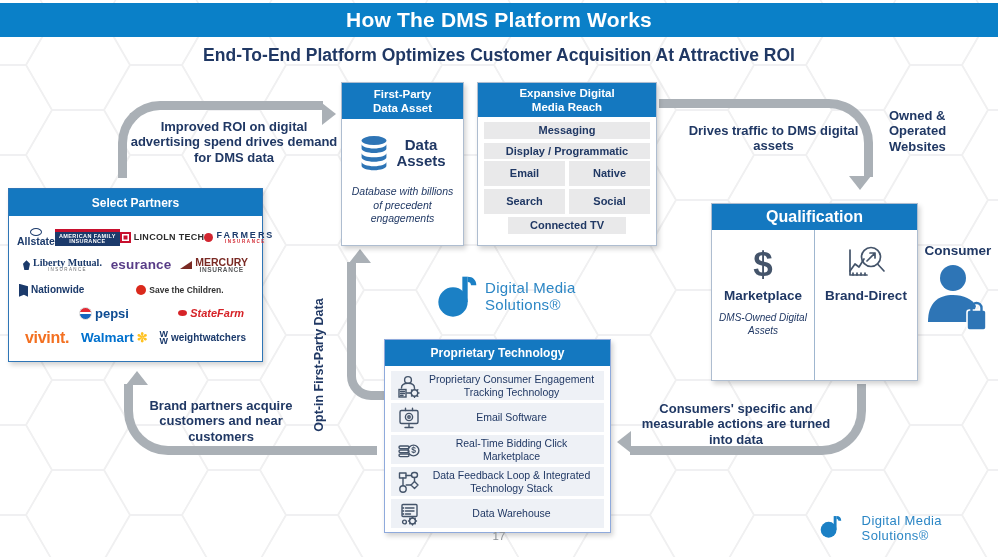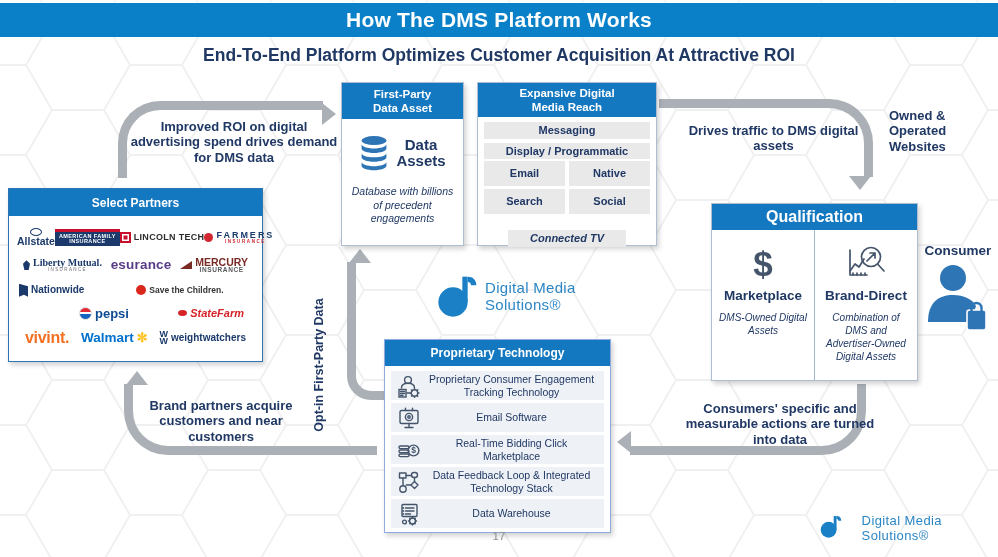--- a/index.html
+++ b/index.html
@@ -32,21 +32,21 @@
   .arr-qual .ah { left:-13px; bottom:-7px; border-top:11px solid transparent; border-bottom:11px solid transparent; border-right:14px solid #aab0b6; }
   .arr-brand { left:124px; top:384px; width:253px; height:71px; border-left:9px solid #aab0b6; border-bottom:9px solid #aab0b6; border-bottom-left-radius:44px; }
   .arr-brand .ah { left:-7px; top:-13px; border-left:11px solid transparent; border-right:11px solid transparent; border-bottom:14px solid #aab0b6; }
 
   
   .flow { font-weight:bold; color:#203864; font-size:13px; line-height:1.18; text-align:center; }
   .lbl-roi { left:128px; top:119px; width:212px; }
   .lbl-drives { left:686px; top:123px; width:175px; }
   .lbl-owned { left:889px; top:108px; width:86px; text-align:left; }
   .lbl-brand { left:132px; top:398px; width:178px; }
-  .lbl-consumers { left:680px; top:401px; width:200px; }
+  .lbl-consumers { left:636px; top:401px; width:200px; }
   .lbl-optin { left:247px; top:355px; width:150px; height:20px; transform:rotate(-90deg); font-size:12.5px; }
   .lbl-consumer { left:918px; top:243px; width:80px; font-size:13.5px; }
 
   
   .sp-box { left:8px; top:188px; width:255px; height:174px; border:1.5px solid #2e75b6; box-shadow:2px 3px 5px rgba(0,0,0,.18); background:#fff; }
   .sp-hd { height:27px; font-size:12px; }
   .sp-body { height:144px; display:flex; flex-direction:column; justify-content:space-evenly; padding:2px 8px 4px 8px; }
   .sp-row { display:flex; align-items:center; }
   .pl { display:inline-flex; align-items:center; gap:3px; white-space:nowrap; line-height:1; }
   .pl .stack { display:flex; flex-direction:column; align-items:center; line-height:1; }
@@ -87,21 +87,21 @@
   .fp-title { font-size:15px; font-weight:bold; line-height:1.1; text-align:center; }
   .fp-cap { margin-top:14px; font-style:italic; font-size:10.5px; text-align:center; width:104px; line-height:1.3; }
 
   
   .mr-box { left:477px; top:82px; width:180px; height:164px; border-color:#aebdd0; }
   .mr-hd { height:34px; font-size:11.5px; line-height:1.25; }
   .mr-body { padding:5px 6px; display:flex; flex-direction:column; gap:3px; }
   .mr-row { display:flex; gap:4px; }
   .mr-cell { background:#e9e9ea; color:#203864; font-weight:bold; font-size:11px; flex:1; display:flex; align-items:center; justify-content:center; text-align:center; line-height:1.15; padding:2px; }
   .mr-r1 { height:36px;flex-direction:column; } .mr-r2 { height:25px; } .mr-r3 { height:25px; }
-  .mr-foot { height:25px; width:118px; margin:13px auto;font-style:italic; }
+  .mr-foot { height:25px; width:118px; margin:0 auto; }
 
   
   .q-box { left:711px; top:203px; width:207px; height:178px; border-color:#aebdd0; }
   .q-hd { height:26px; font-size:16px; }
   .q-body { display:flex; height:150px; }
   .q-col { flex:1; display:flex; flex-direction:column; align-items:center; padding-top:10px; }
   .q-col.first { border-right:1px solid #9fb6cf; }
   .q-icon { height:46px; display:flex; align-items:center; justify-content:center; }
   .q-dollar { font-size:35px; font-weight:bold; color:#44546a; line-height:1; }
   .q-title { font-size:13.5px; font-weight:bold; margin-top:2px; }
@@ -425,21 +425,20 @@
               <path d="M6 8 V33 H23"></path>
               <path d="M6 29 l5 -7 4 3 5 -8"></path>
               <path d="M9 33 v-2 M13 33 v-2 M17 33 v-2 M21 33 v-2"></path>
               <circle cx="27" cy="15" r="9.5"></circle>
               <path d="M23 19 L31 11 M31 11 h-5 M31 11 v5"></path>
               <path d="M34 22.5 l6 6.5"></path>
             </g>
           </svg>
         </div>
         <div class="q-title">Brand-Direct</div>
-        <div class="q-cap">Combination of DMS and Advertiser-Owned Digital Assets</div>
       </div>
     </div>
   </div>
 
   <div class="abs flow lbl-consumer">Consumer</div>
   <div class="abs consumer-icon">
     <svg class="icon" width="64" height="80" viewBox="0 0 64 80">
       <g fill="#2e75b6">
         <circle cx="28" cy="16" r="13"></circle>
         <path d="M3 60 C3 40 14 33 28 33 c11 0 19 4 23 11 l-5 16 z"></path>

